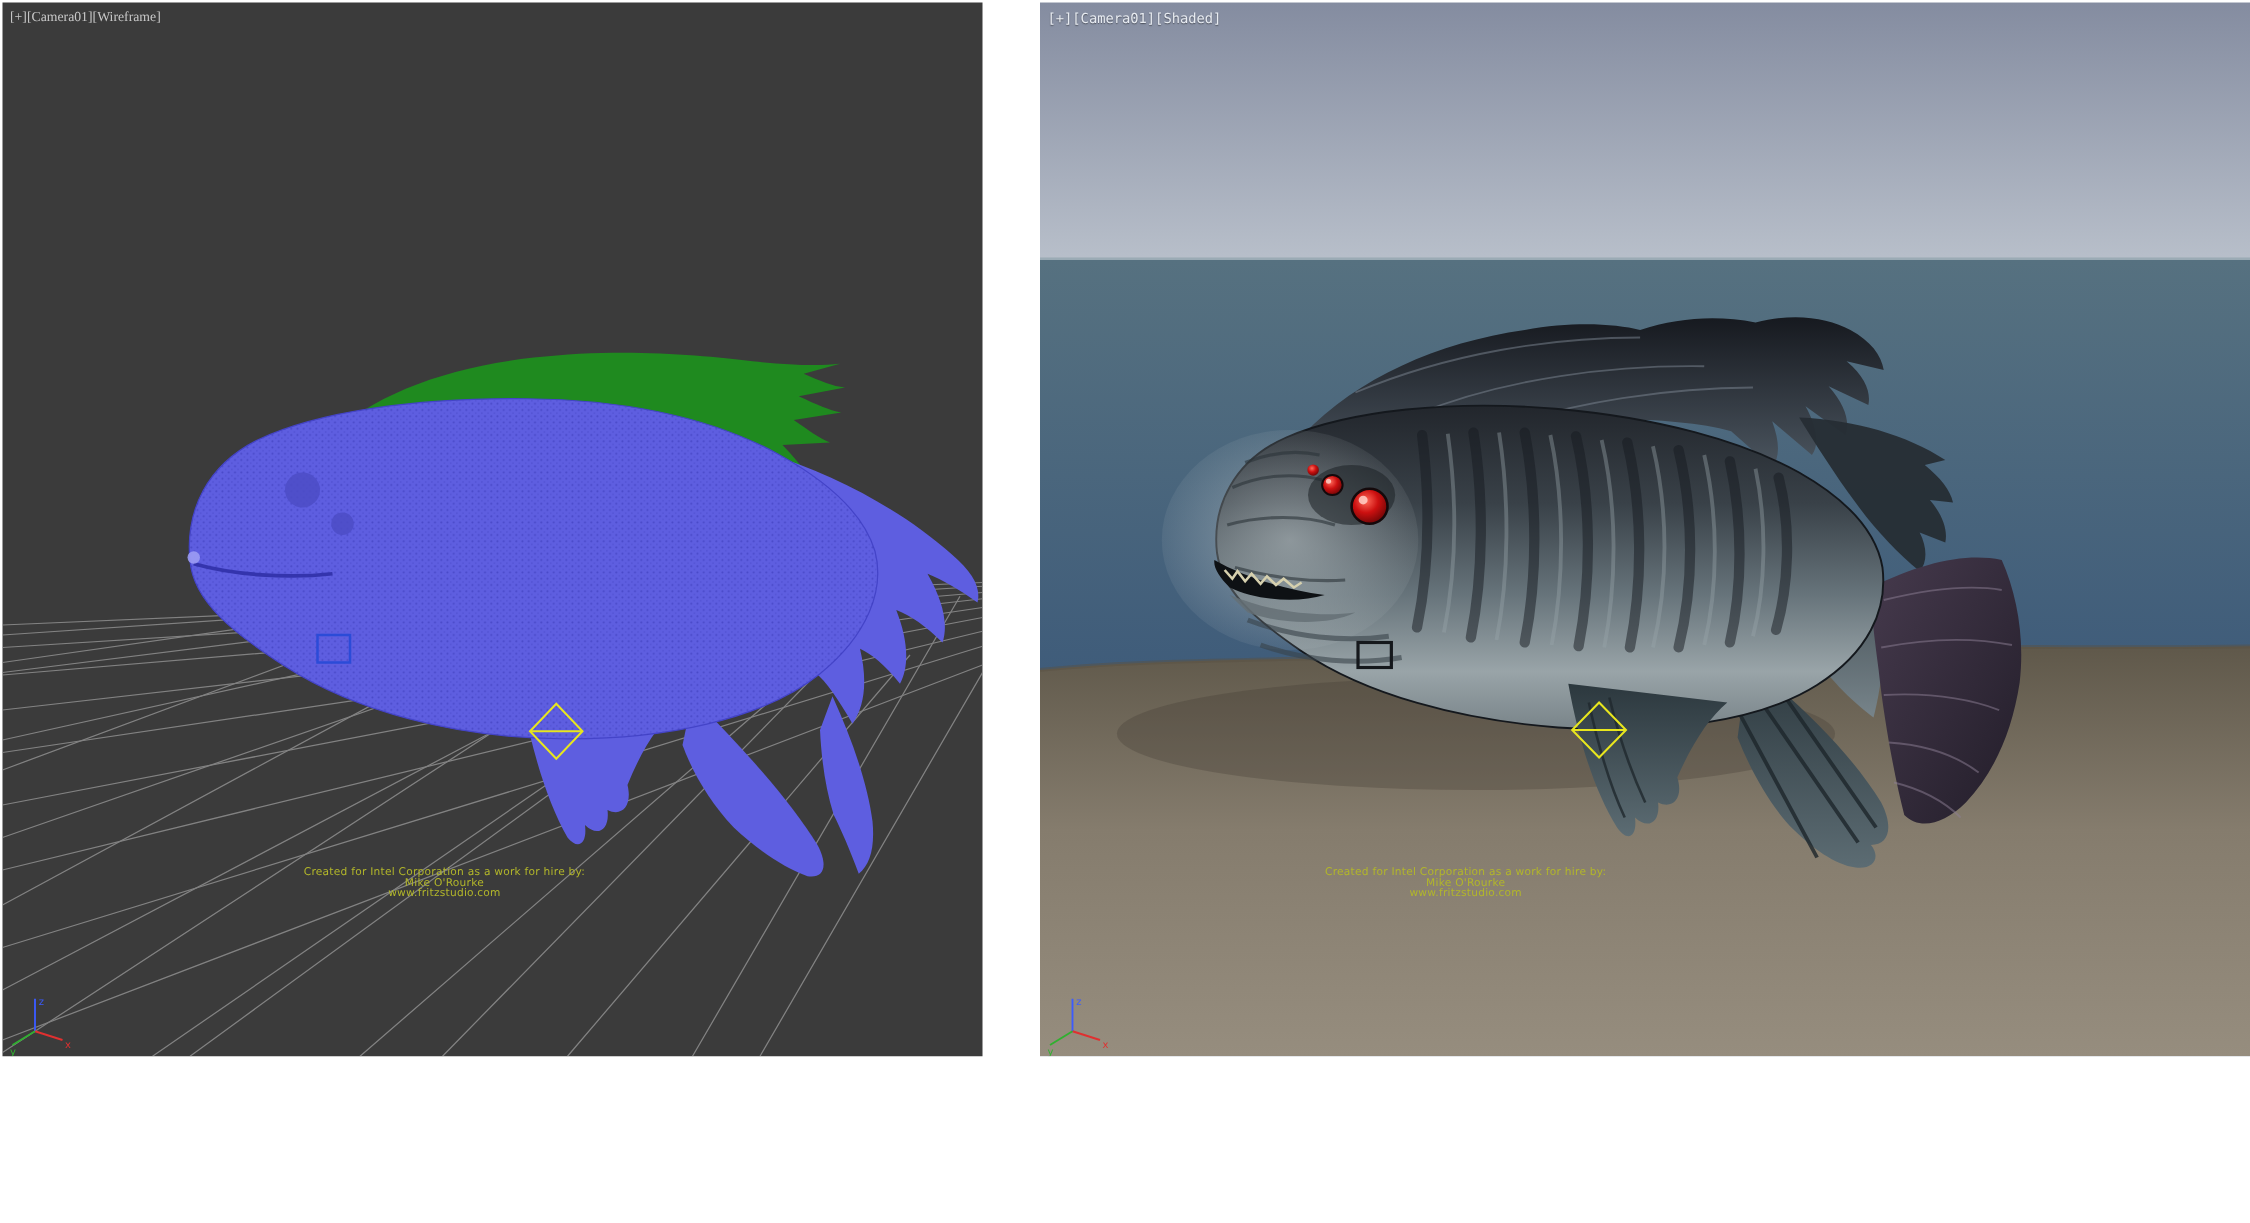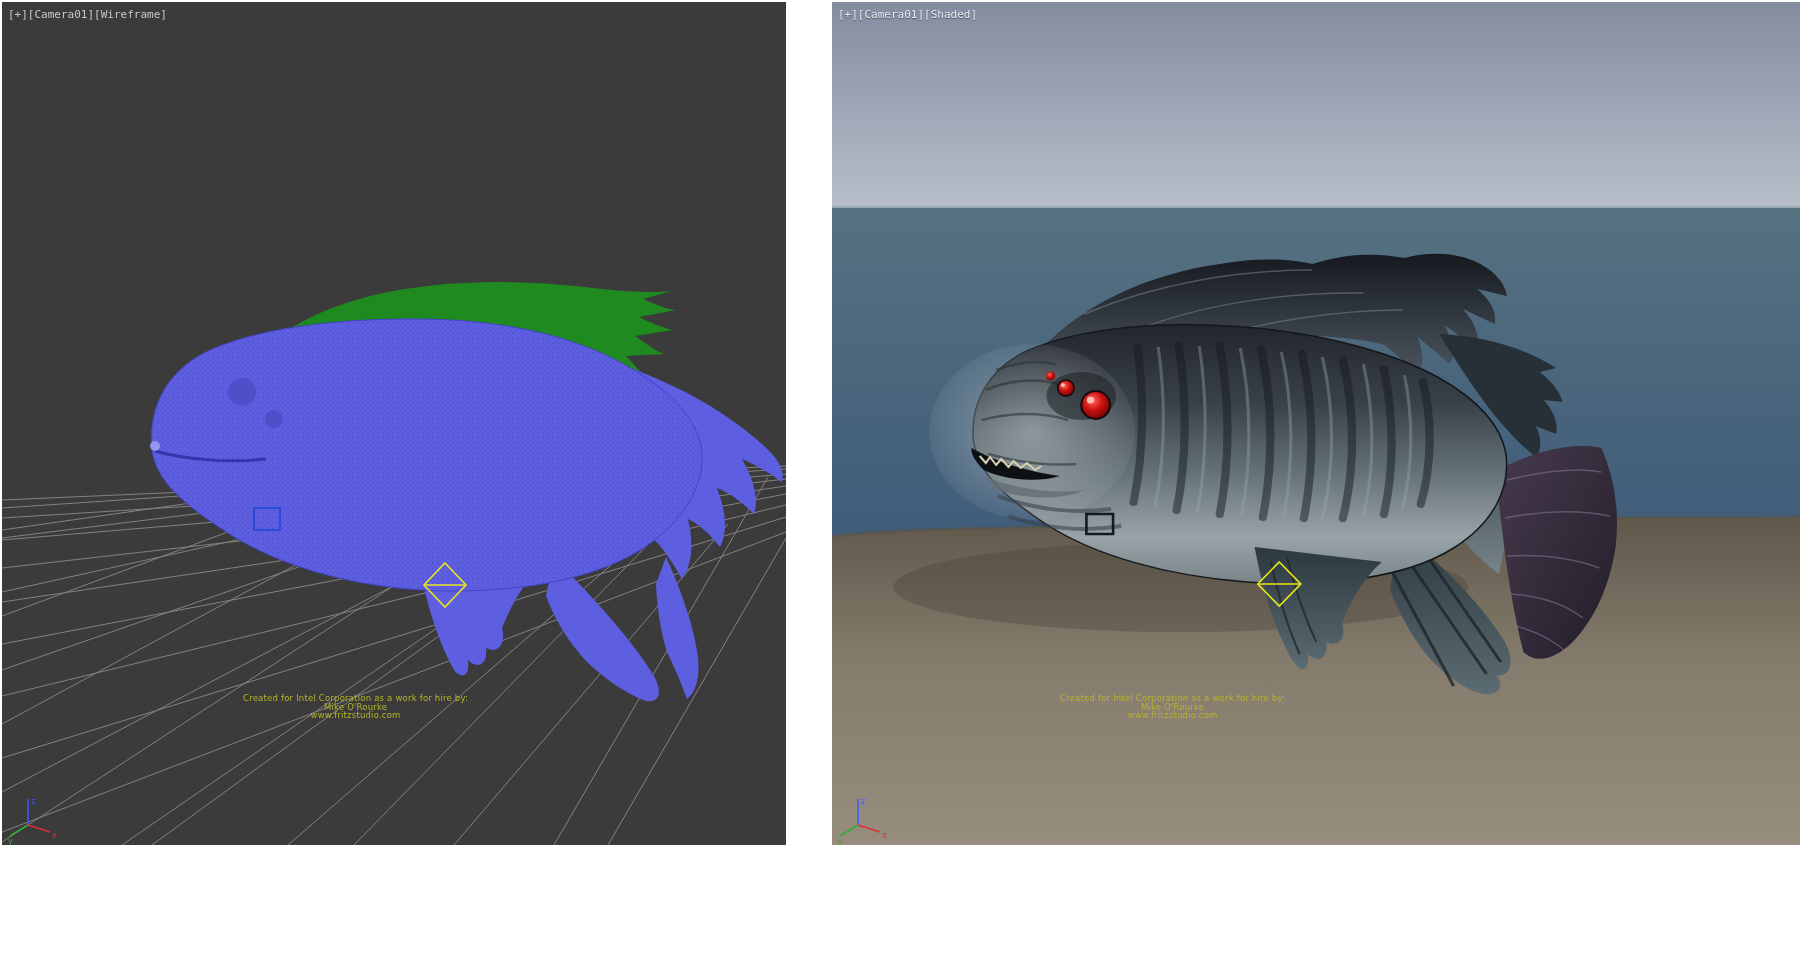--- a/index.html
+++ b/index.html
@@ -4,21 +4,21 @@
 <style>
   html,body{margin:0;padding:0;background:#ffffff;}
   .page{position:relative;width:1800px;height:978px;background:#ffffff;overflow:hidden;
         font-family:"DejaVu Sans",sans-serif;}
   .viewport{position:absolute;top:2px;height:843px;overflow:hidden;}
   .vp-left{left:2px;width:784px;background:var(--left-background,#3b3b3b);}
   .vp-right{left:832px;width:1032px;background:#9aa2b2;}
   .scene{position:absolute;left:0;top:0;width:100%;height:100%;display:block;}
   .vp-label{position:absolute;top:6px;left:6px;z-index:5;cursor:pointer;user-select:none;
             font:11px "DejaVu Sans Mono",monospace;letter-spacing:0;}
-  .vp-left .vp-label{color:var(--label-left,#c8c8c8);}
+  .vp-left .vp-label{color:var(--label-left,#c8c8c8);font-family:Liberation Serif, serif;}
   .vp-right .vp-label{color:var(--label-right,#e8ecf2);text-shadow:0 1px 1px rgba(0,0,0,.45);}
   .watermark{position:absolute;z-index:4;color:var(--watermark-yellow,#b2b62a);
              font-size:8.5px;line-height:8.5px;white-space:nowrap;letter-spacing:.2px;text-align:center;}
   .axis-tripod{position:absolute;left:4px;top:789px;z-index:4;}
   .grid-lines{stroke:var(--grid-line,#8f8f8f);fill:none;stroke-width:1;}
   .fish-blue{fill:var(--wireframe-body,#5e5ee0);}
   .fin-green{fill:var(--wireframe-fin-green,#1f8a1f);}
   .gizmo-yellow{stroke:var(--selection-gizmo-yellow,#e8e61e);fill:none;stroke-width:1.6;}
 </style>
 </head>

